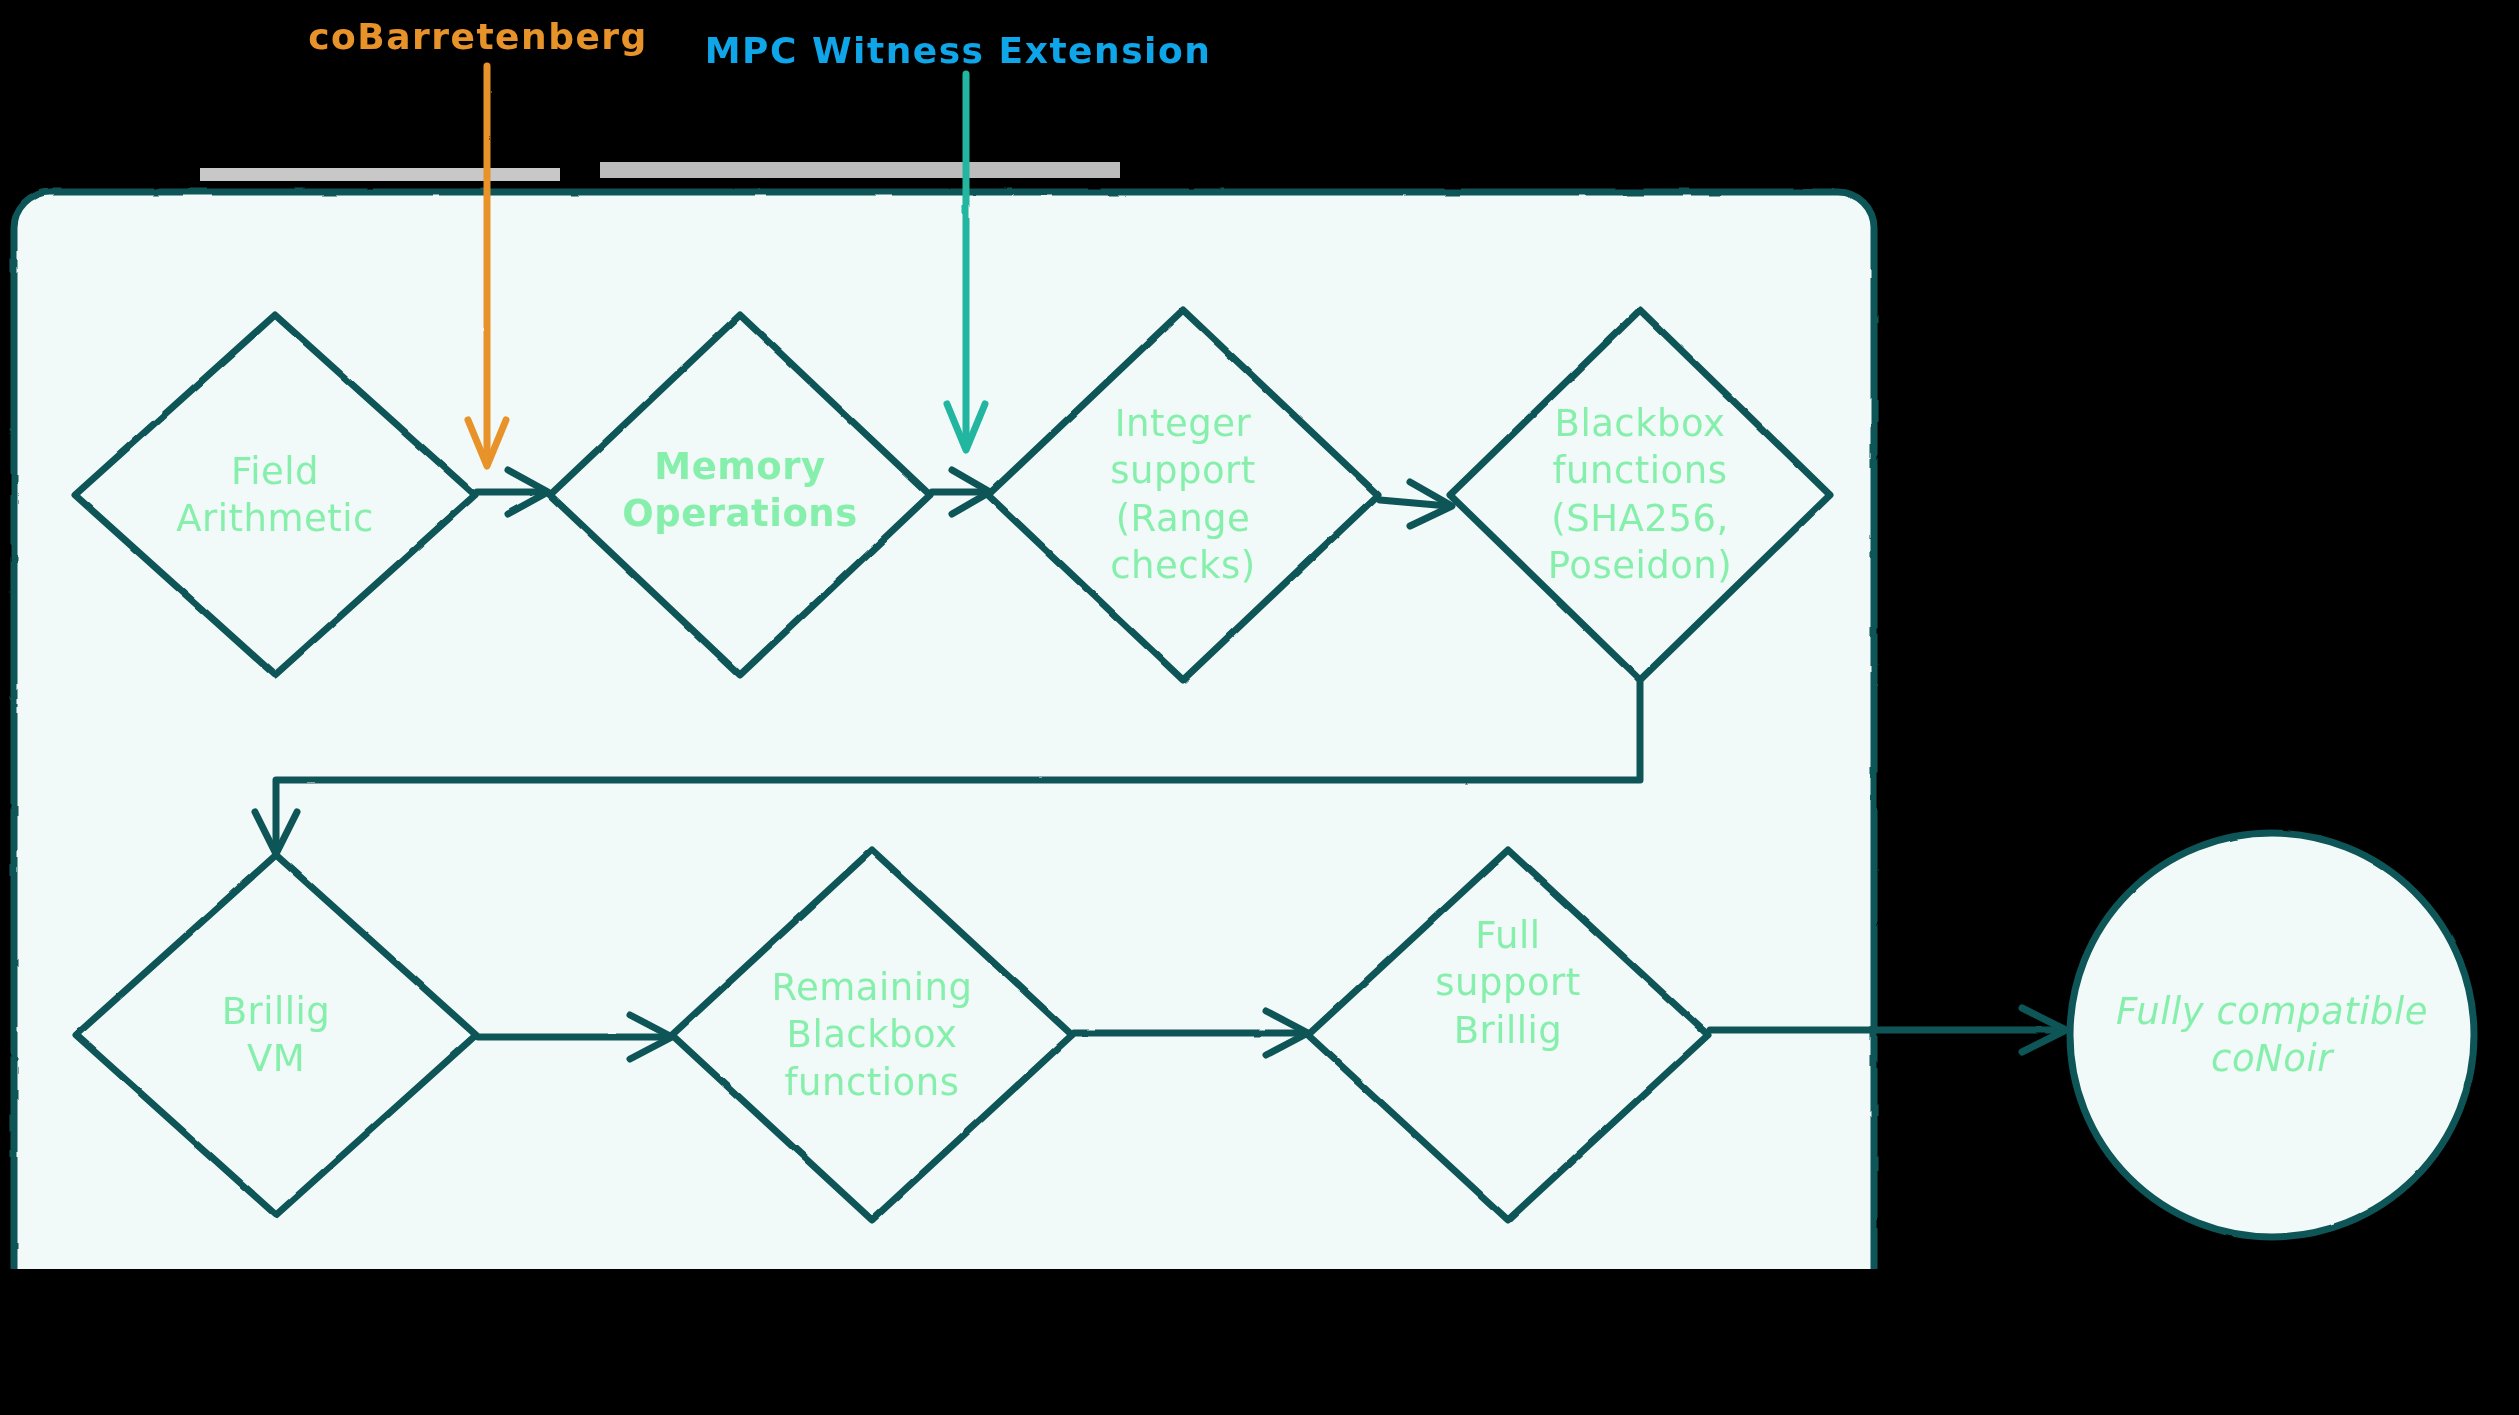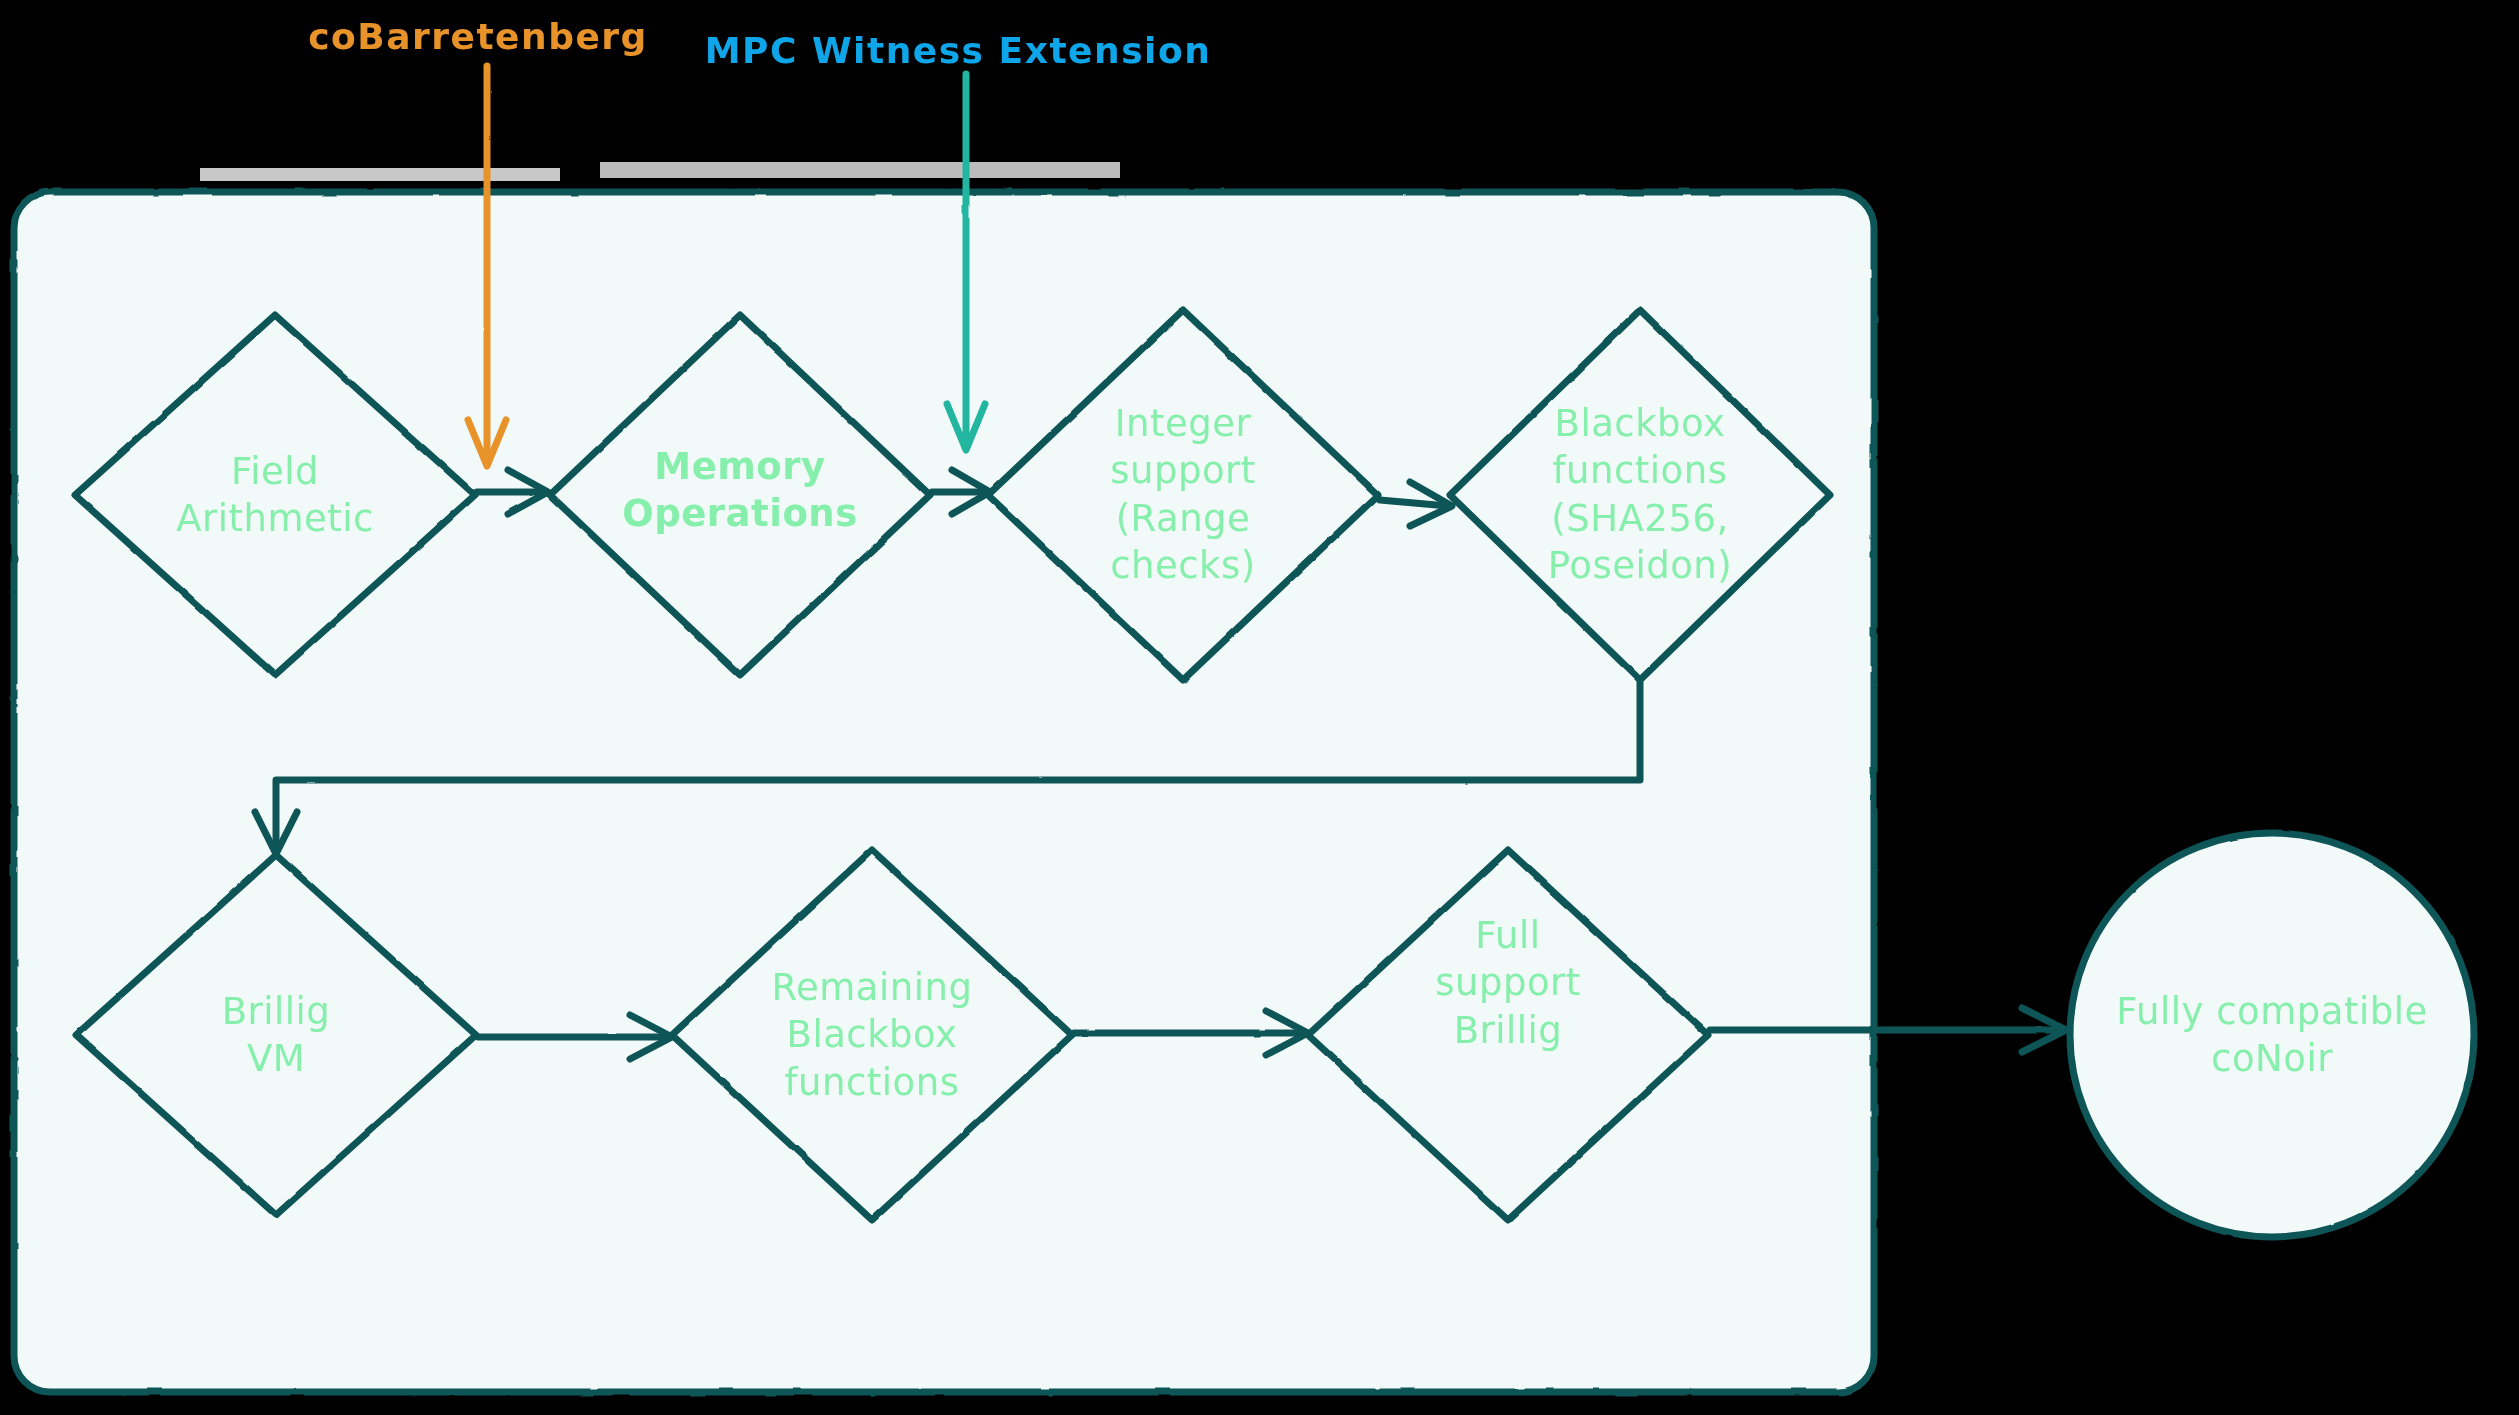--- a/index.html
+++ b/index.html
@@ -3,21 +3,21 @@
 <meta charset="utf-8">
 <style>
   html, body {
     margin: 0;
     padding: 0;
     background: #000000;
   }
   #stage {
     position: relative;
     width: 2519px;
-    height: 1415px;
+    height: 1269px;
     background: #000000;
     overflow: hidden;
     font-family: "DejaVu Sans", sans-serif;
   }
   #board { position: absolute; inset: 0; }
   .label-layer { position: absolute; inset: 0; }
   .node-text {
     position: absolute;
     transform: translate(-50%, -50%);
     text-align: center;
@@ -157,17 +157,17 @@
 VM</div>
 
     <div class="node-text" style="left:872px; top:1035px; font-size:37px;">Remaining
 Blackbox
 functions</div>
 
     <div class="node-text" style="left:1508px; top:983px; font-size:37px;">Full
 support
 Brillig</div>
 
-    <div class="node-text" style="left:2272px; top:1035px; font-size:37px;">Fully compatible
+    <div class="node-text" style="left:2272px; top:1035px; font-size:37px;font-style:italic;">Fully compatible
 coNoir</div>
 
   </div>
 </div>
 
 </body></html>

